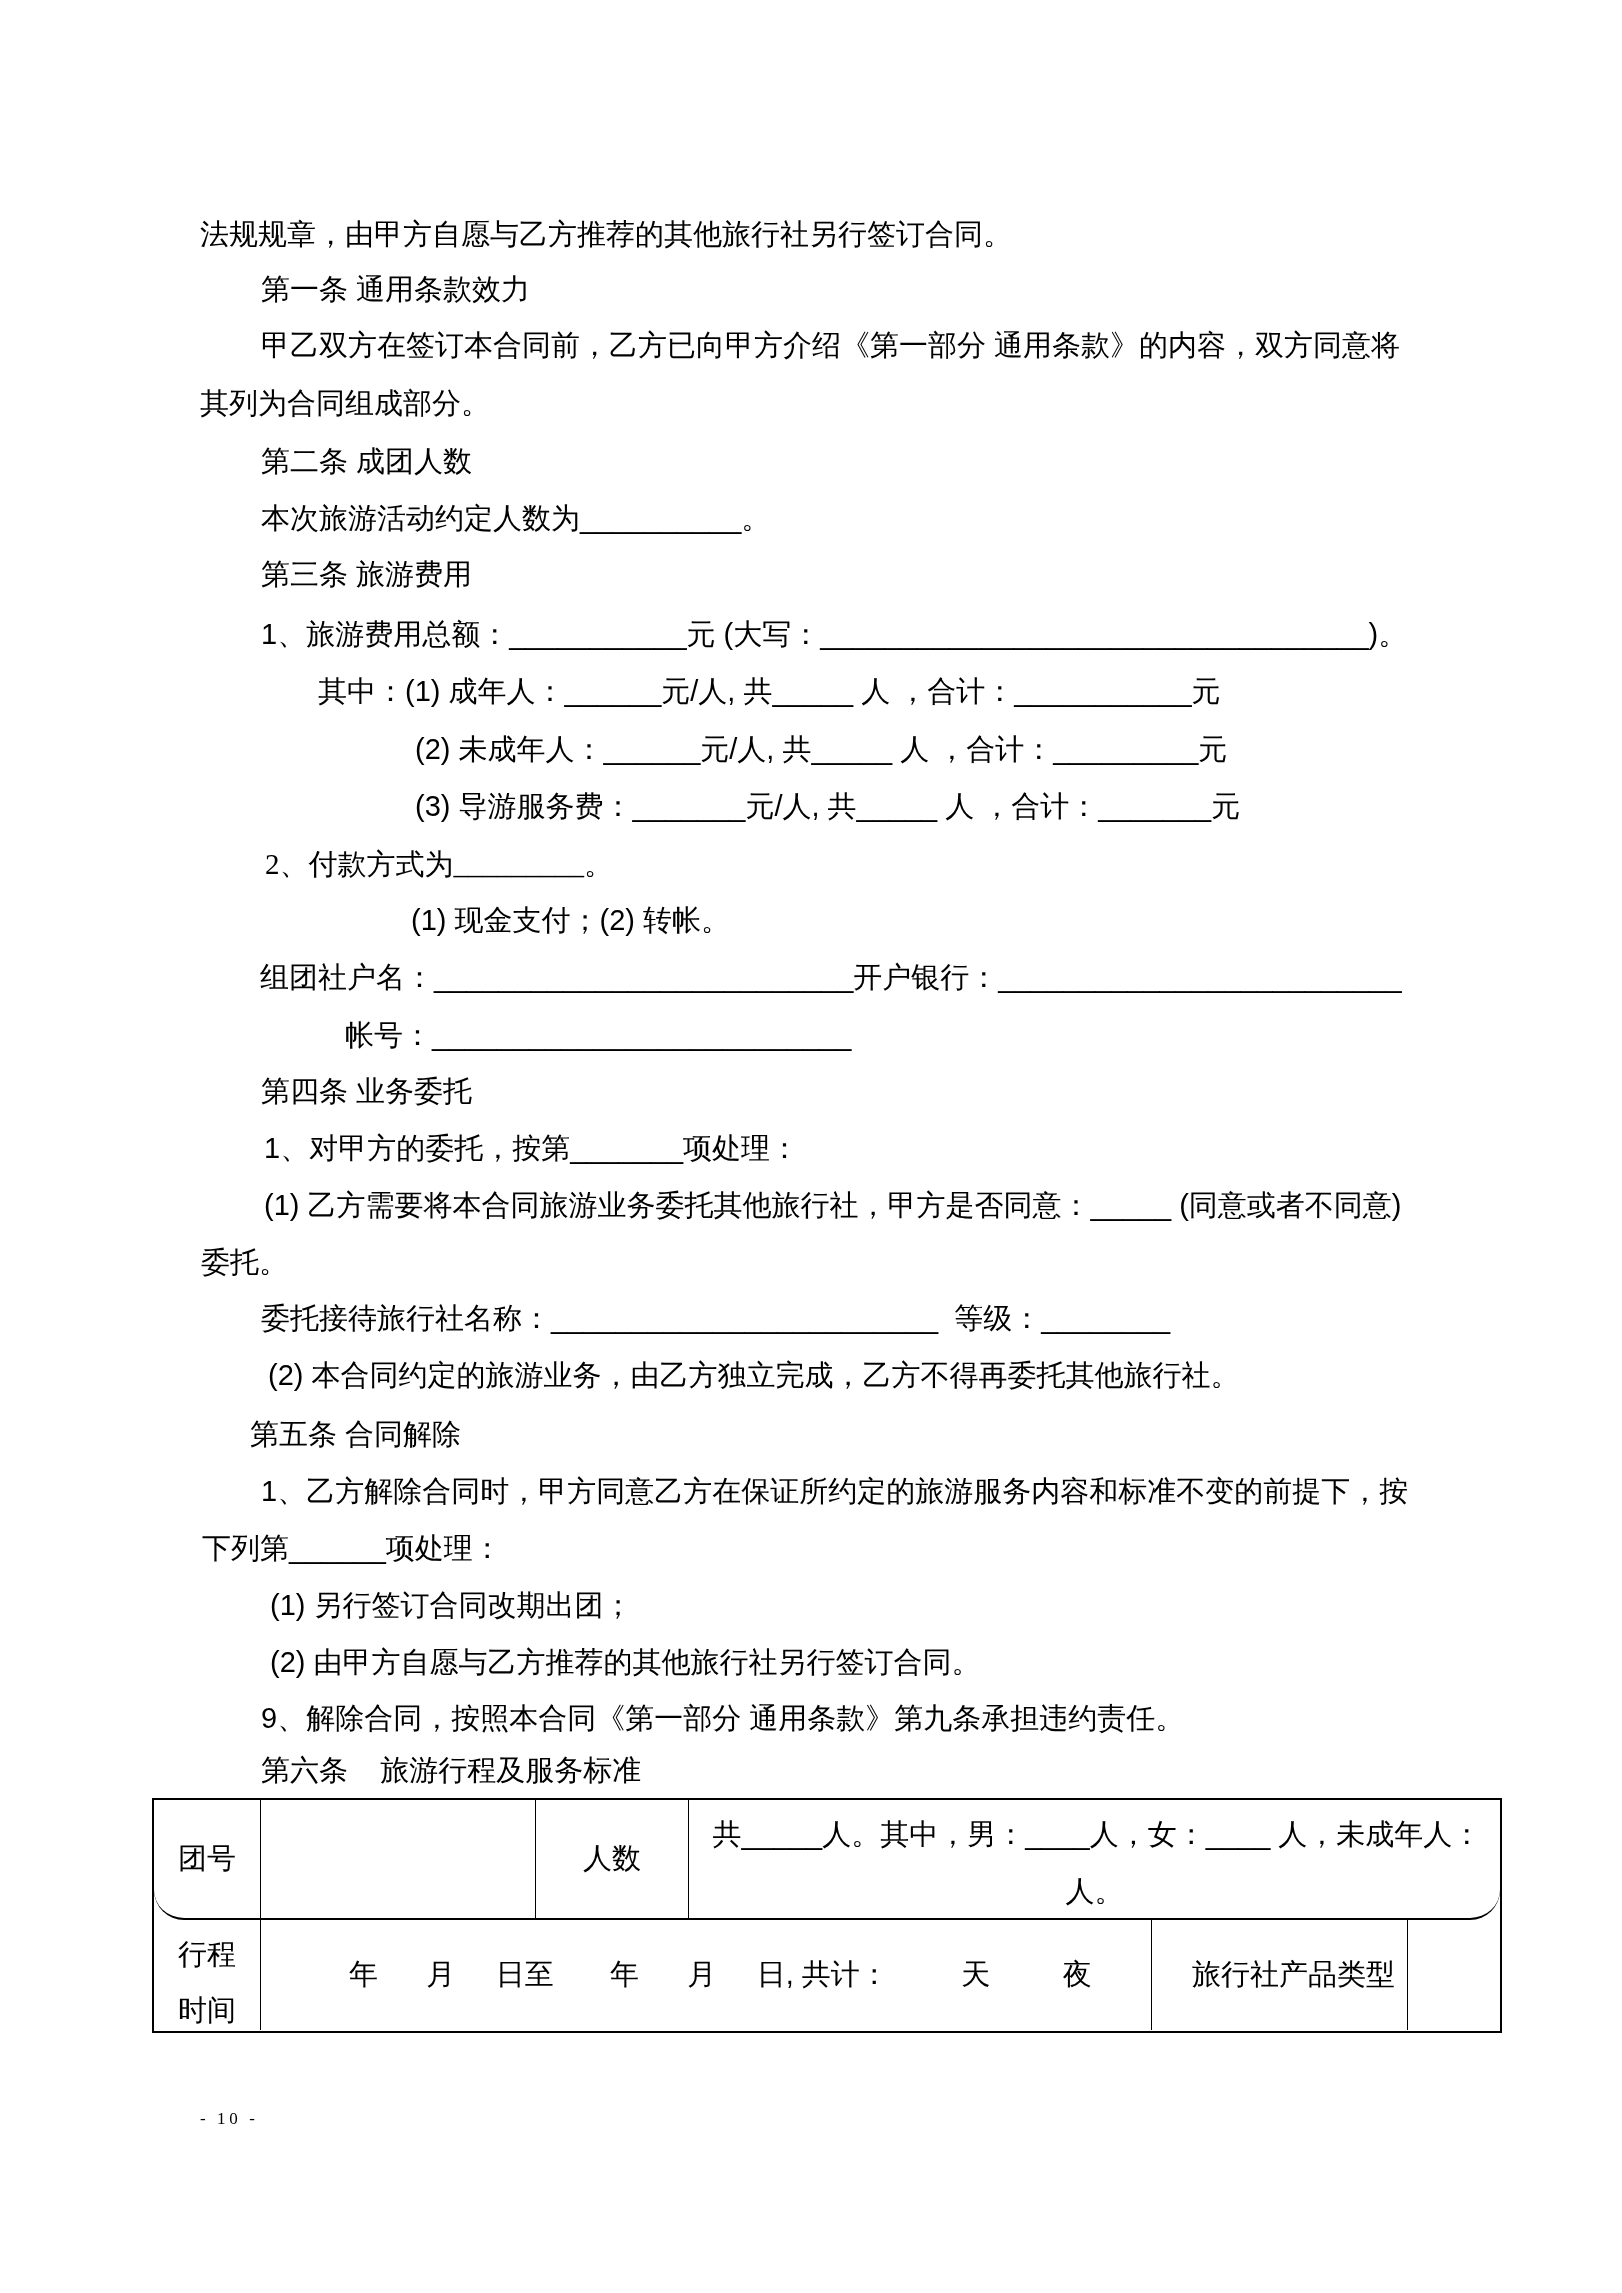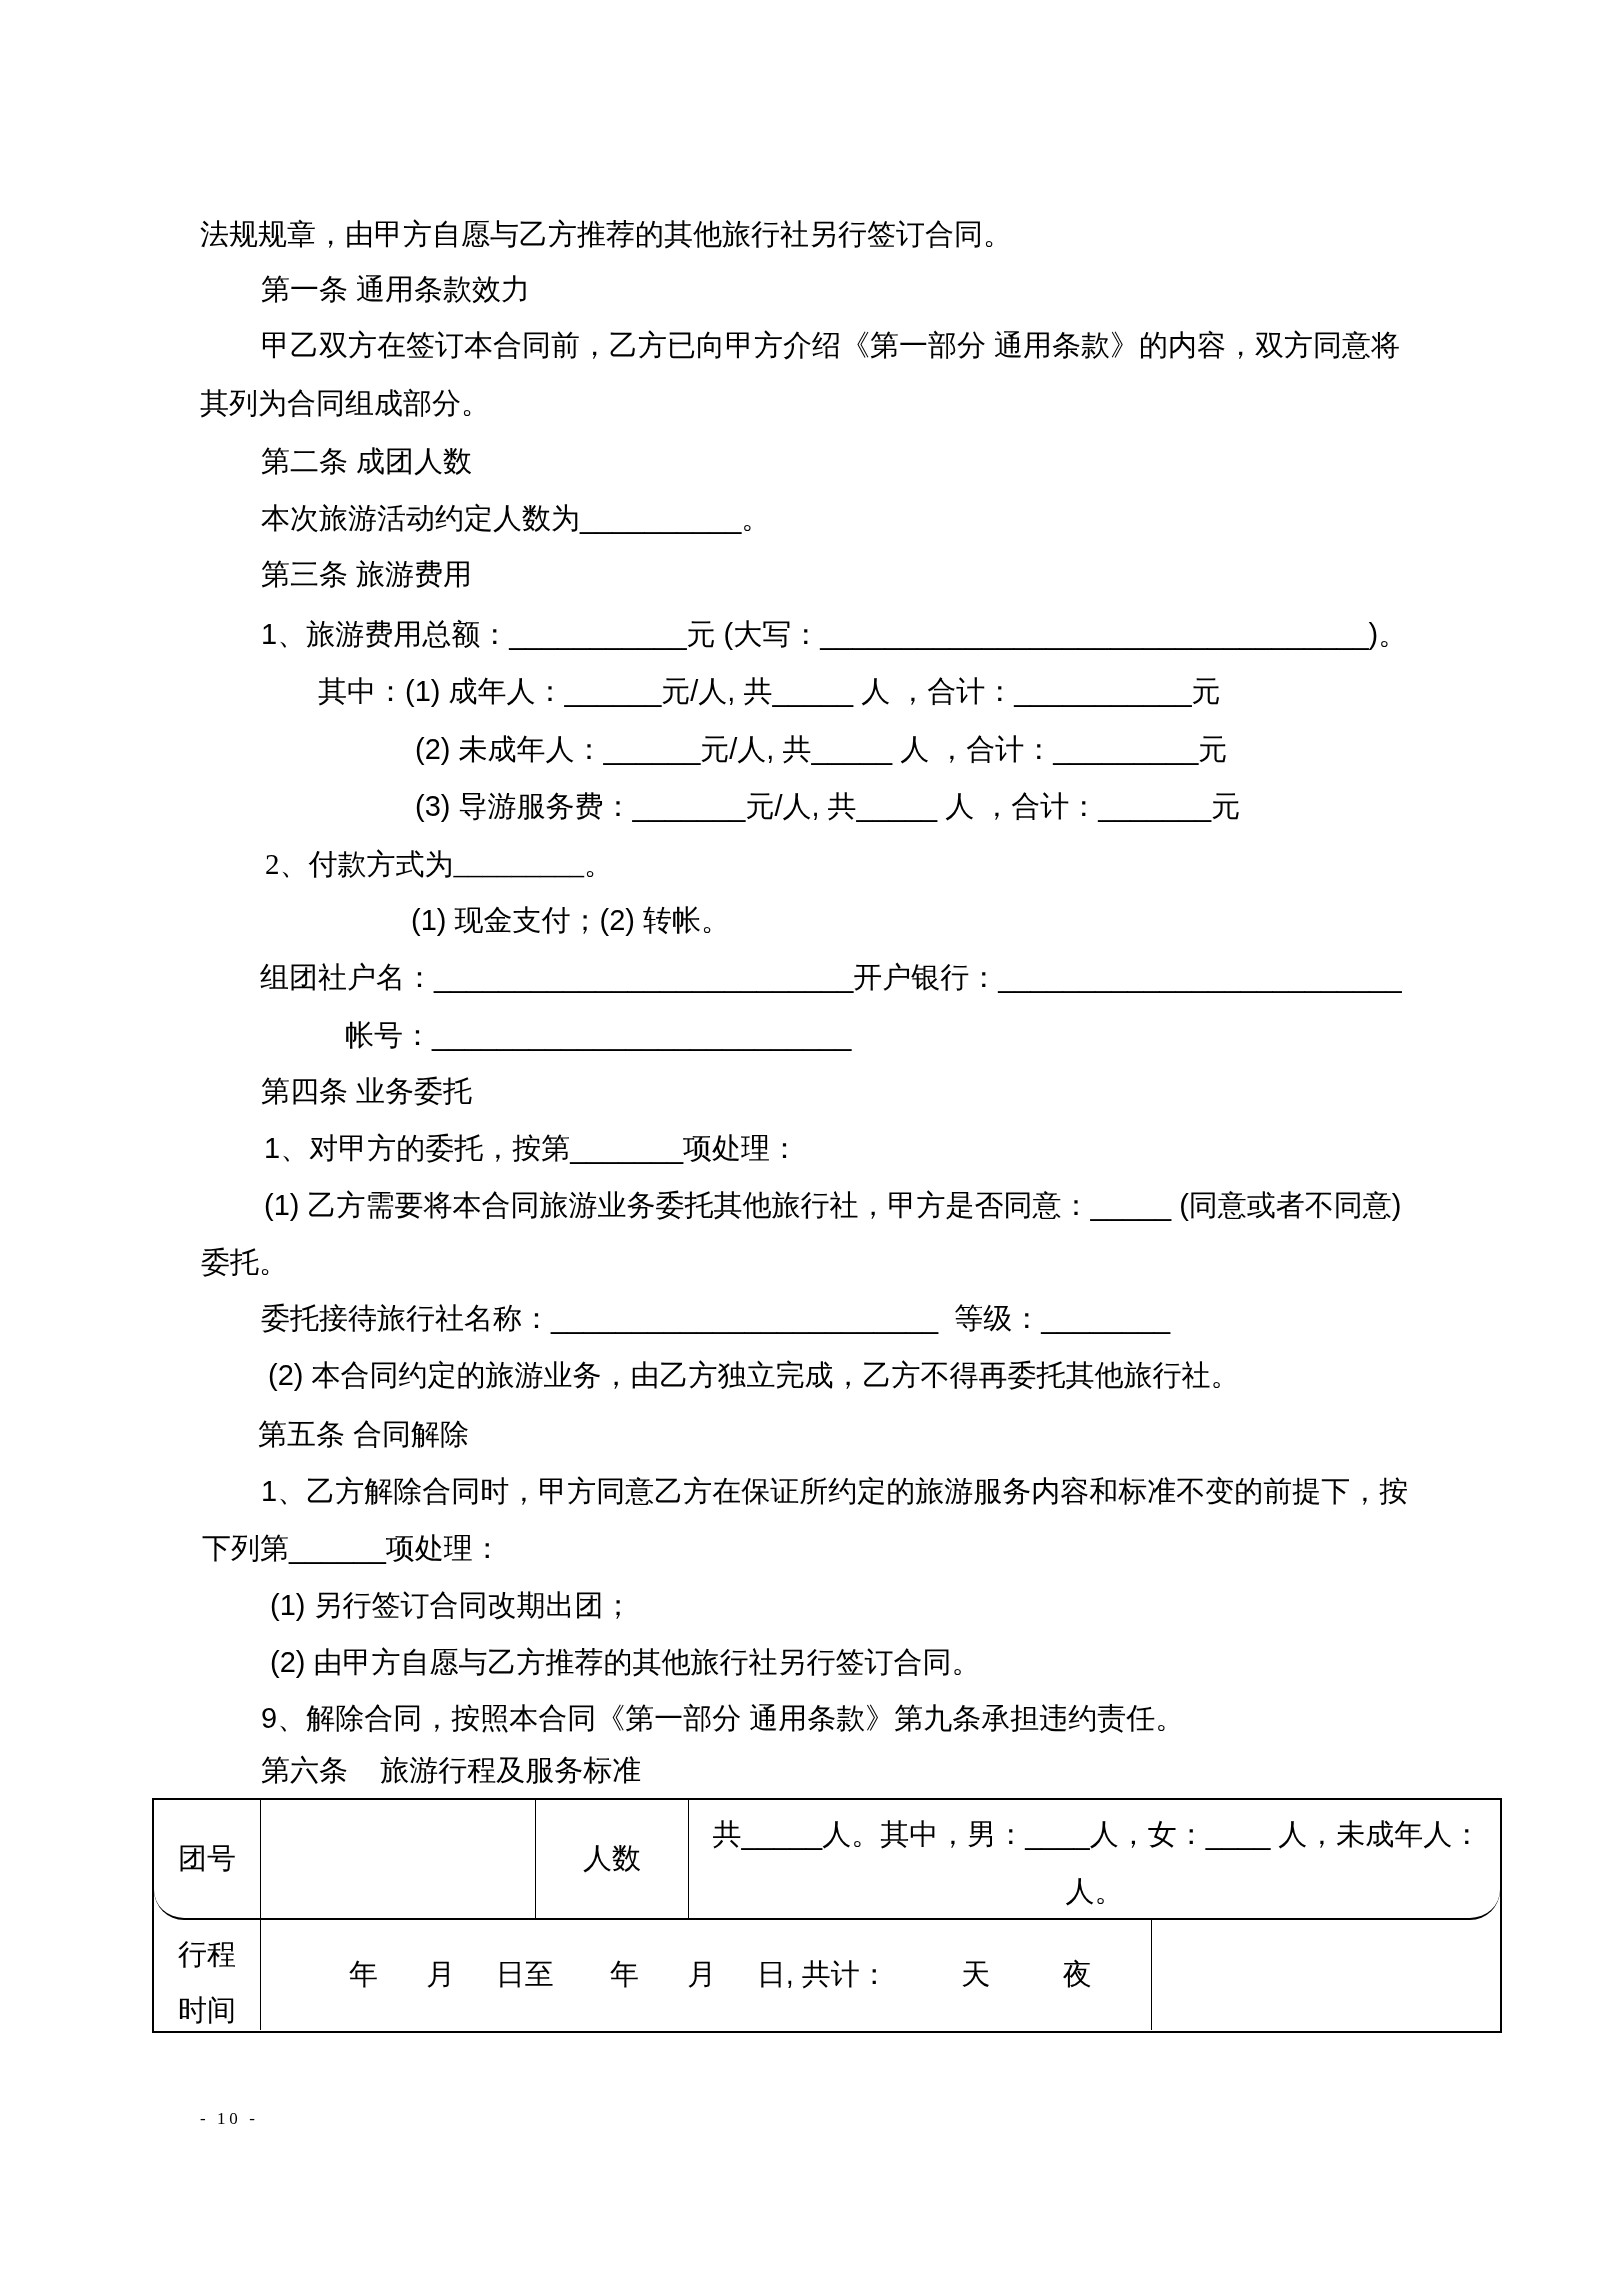--- a/index.html
+++ b/index.html
@@ -85,21 +85,21 @@
       <div class="doc-line" style="left: 265px; top: 845px; font-family: Liberation Serif, serif;">2、付款方式为_________。</div>
       <div class="doc-line" style="left: 411px; top: 901px;">(1) 现金支付；(2) 转帐。</div>
       <div class="doc-line" style="left: 260px; top: 958px;">组团社户名：__________________________开户银行：_________________________</div>
       <div class="doc-line" style="left: 345px; top: 1016px;">帐号：__________________________</div>
       <div class="doc-line" style="left: 261px; top: 1072px;">第四条 业务委托</div>
       <div class="doc-line" style="left: 264px; top: 1129px;">1、对甲方的委托，按第_______项处理：</div>
       <div class="doc-line" style="left: 264px; top: 1186px;">(1) 乙方需要将本合同旅游业务委托其他旅行社，甲方是否同意：_____ (同意或者不同意)</div>
       <div class="doc-line" style="left: 201px; top: 1243px;">委托。</div>
       <div class="doc-line" style="left: 261px; top: 1299px;">委托接待旅行社名称：________________________  等级：________</div>
       <div class="doc-line" style="left: 268px; top: 1356px;">(2) 本合同约定的旅游业务，由乙方独立完成，乙方不得再委托其他旅行社。</div>
-      <div class="doc-line" style="left: 258px; top: 1415px;">第五条 合同解除</div>
+      <div class="doc-line" style="left: 250px; top: 1415px;">第五条 合同解除</div>
       <div class="doc-line" style="left: 261px; top: 1472px;">1、乙方解除合同时，甲方同意乙方在保证所约定的旅游服务内容和标准不变的前提下，按</div>
       <div class="doc-line" style="left: 202px; top: 1529px;">下列第______项处理：</div>
       <div class="doc-line" style="left: 270px; top: 1586px;">(1) 另行签订合同改期出团；</div>
       <div class="doc-line" style="left: 270px; top: 1643px;">(2) 由甲方自愿与乙方推荐的其他旅行社另行签订合同。</div>
       <div class="doc-line" style="left: 261px; top: 1699px;">9、解除合同，按照本合同《第一部分 通用条款》第九条承担违约责任。</div>
       <div class="doc-line" style="left: 261px; top: 1751px;">第六条    旅游行程及服务标准</div>
     </div>
 
   <div class="ctable">
     <div class="trow r1">
@@ -117,20 +117,23 @@
         <span class="l2">人。</span>
       </div>
     </div>
     <div class="trow r2">
       <div class="cell c1">
         <span class="stack"><span>行程</span><span>时间</span></span>
       </div>
       <div class="cell c2">
         <span>年      月     日至       年      月     日, 共计：         天         夜</span>
       </div>
+      <div class="cell c3">
+        <span>旅行社产品类型</span>
+      </div>
       <div class="cell c4">
         <span></span>
       </div>
     </div>
   </div>
 
   <div class="footer">- 10 -</div>
 
 </div>
 

